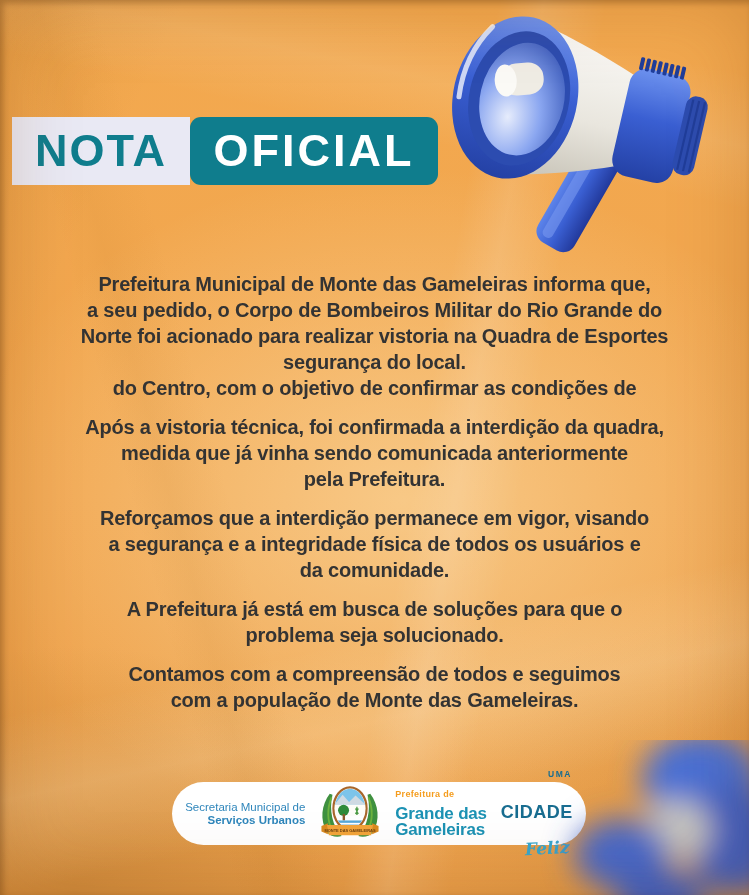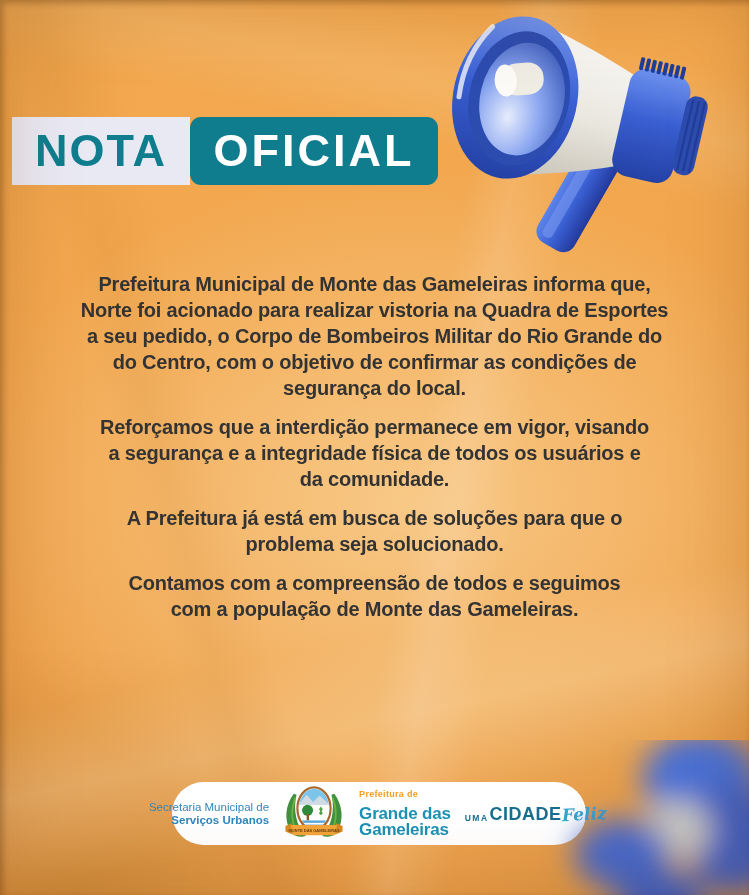--- a/index.html
+++ b/index.html
@@ -59,21 +59,21 @@
     gap:10px;padding:0 14px;box-sizing:border-box;
   }
   .secretaria{
     color:#2f86bb;font-size:11.5px;line-height:13px;text-align:right;white-space:nowrap;
   }
   .secretaria .l2{font-weight:bold;display:block;}
   .crest{flex:0 0 auto;}
   .pref-logo{text-align:left;white-space:nowrap;}
   .pref-logo .kicker{color:#f59d1e;font-size:9px;font-weight:bold;letter-spacing:0.3px;display:block;margin-bottom:7px;}
   .pref-logo .city{color:#1c92b4;font-size:17px;font-weight:bold;line-height:16px;display:block;letter-spacing:-0.2px;}
-  .slogan{display:flex;flex-direction:row;align-items:flex-end;line-height:1;color:#186d90;margin-left:4px;}
+  .slogan{display:flex;flex-direction:column;align-items:flex-end;line-height:1;color:#186d90;margin-left:4px;gap:24px;}
   .slogan .uma{font-size:8.5px;font-weight:bold;letter-spacing:1.5px;margin-right:1px;}
   .slogan .cidade{font-size:18px;font-weight:bold;letter-spacing:0.5px;}
   .slogan .feliz{
     font-family:"DejaVu Serif",serif;font-style:italic;font-weight:bold;
     color:#37a6cb;font-size:17px;margin-top:-5px;margin-right:3px;transform:rotate(-3deg);
   }
 
   
   .blur-mega{position:absolute;right:-28px;bottom:-30px;width:250px;height:185px;}
 </style>
@@ -151,24 +151,29 @@
   </svg>
 
   <div class="banner">
     <div class="nota">NOTA</div>
     <div class="oficial">OFICIAL</div>
   </div>
 
   <div class="content">
     <p>
       <span class="line">Prefeitura Municipal de Monte das Gameleiras informa que,</span>
+      <span class="line">a seu pedido, o Corpo de Bombeiros Militar do Rio Grande do</span>
       <span class="line">Norte foi acionado para realizar vistoria na Quadra de Esportes</span>
-      <span class="line">a seu pedido, o Corpo de Bombeiros Militar do Rio Grande do</span>
+      <span class="line">segurança do local.</span>
       <span class="line">do Centro, com o objetivo de confirmar as condições de</span>
-      <span class="line">segurança do local.</span>
+    </p>
+    <p>
+      <span class="line">Após a vistoria técnica, foi confirmada a interdição da quadra,</span>
+      <span class="line">medida que já vinha sendo comunicada anteriormente</span>
+      <span class="line">pela Prefeitura.</span>
     </p>
     <p>
       <span class="line">Reforçamos que a interdição permanece em vigor, visando</span>
       <span class="line">a segurança e a integridade física de todos os usuários e</span>
       <span class="line">da comunidade.</span>
     </p>
     <p>
       <span class="line">A Prefeitura já está em busca de soluções para que o</span>
       <span class="line">problema seja solucionado.</span>
     </p>

